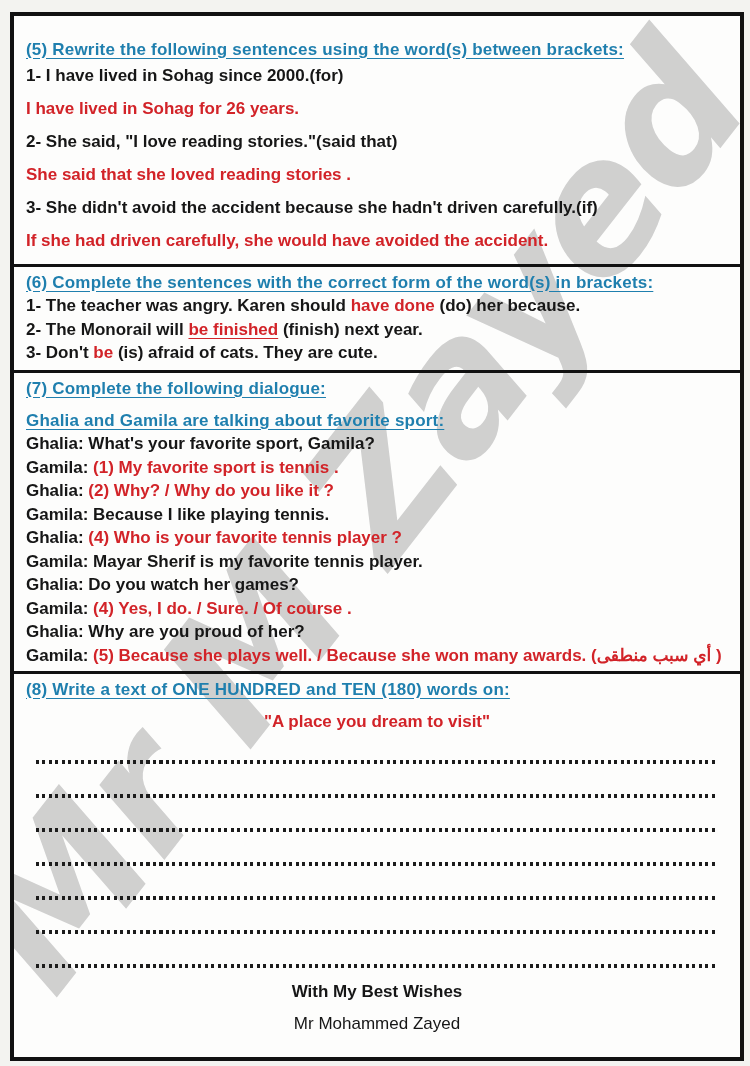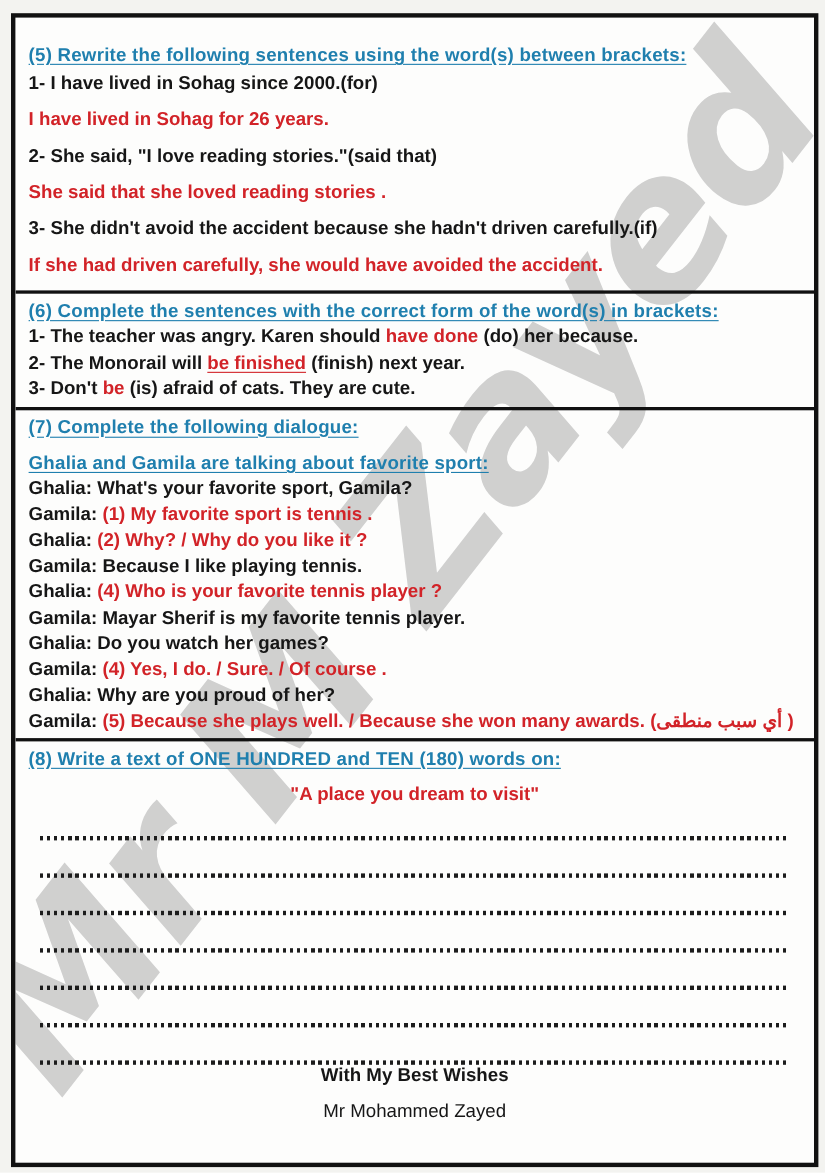--- a/index.html
+++ b/index.html
@@ -60,21 +60,21 @@
   .gap{}
   .topic{
     font-size:17px;font-weight:bold;color:#d22328;
     text-align:center;margin-top:12px;line-height:20px;
   }
   .dotline{
     height:4px;margin:30px 10px 0 10px;
     background-image:repeating-linear-gradient(to right,#1c1c1c 0 3px,transparent 3px 6.5px);
   }
   .dotline.first{margin-top:28px;}
-  .footer{text-align:center;}
+  .footer{margin-top:14px;text-align:center;}
   .footer .wishes{font-size:17px;font-weight:bold;color:#161616;line-height:20px;}
   .footer .signature{font-size:17px;font-weight:normal;color:#161616;line-height:20px;margin-top:12px;}
 </style>
 </head>
 <body>
 
 <div class="page">
   <div class="watermark">Mr M Zayed</div>
   <div class="content">
     <div id="sections">

